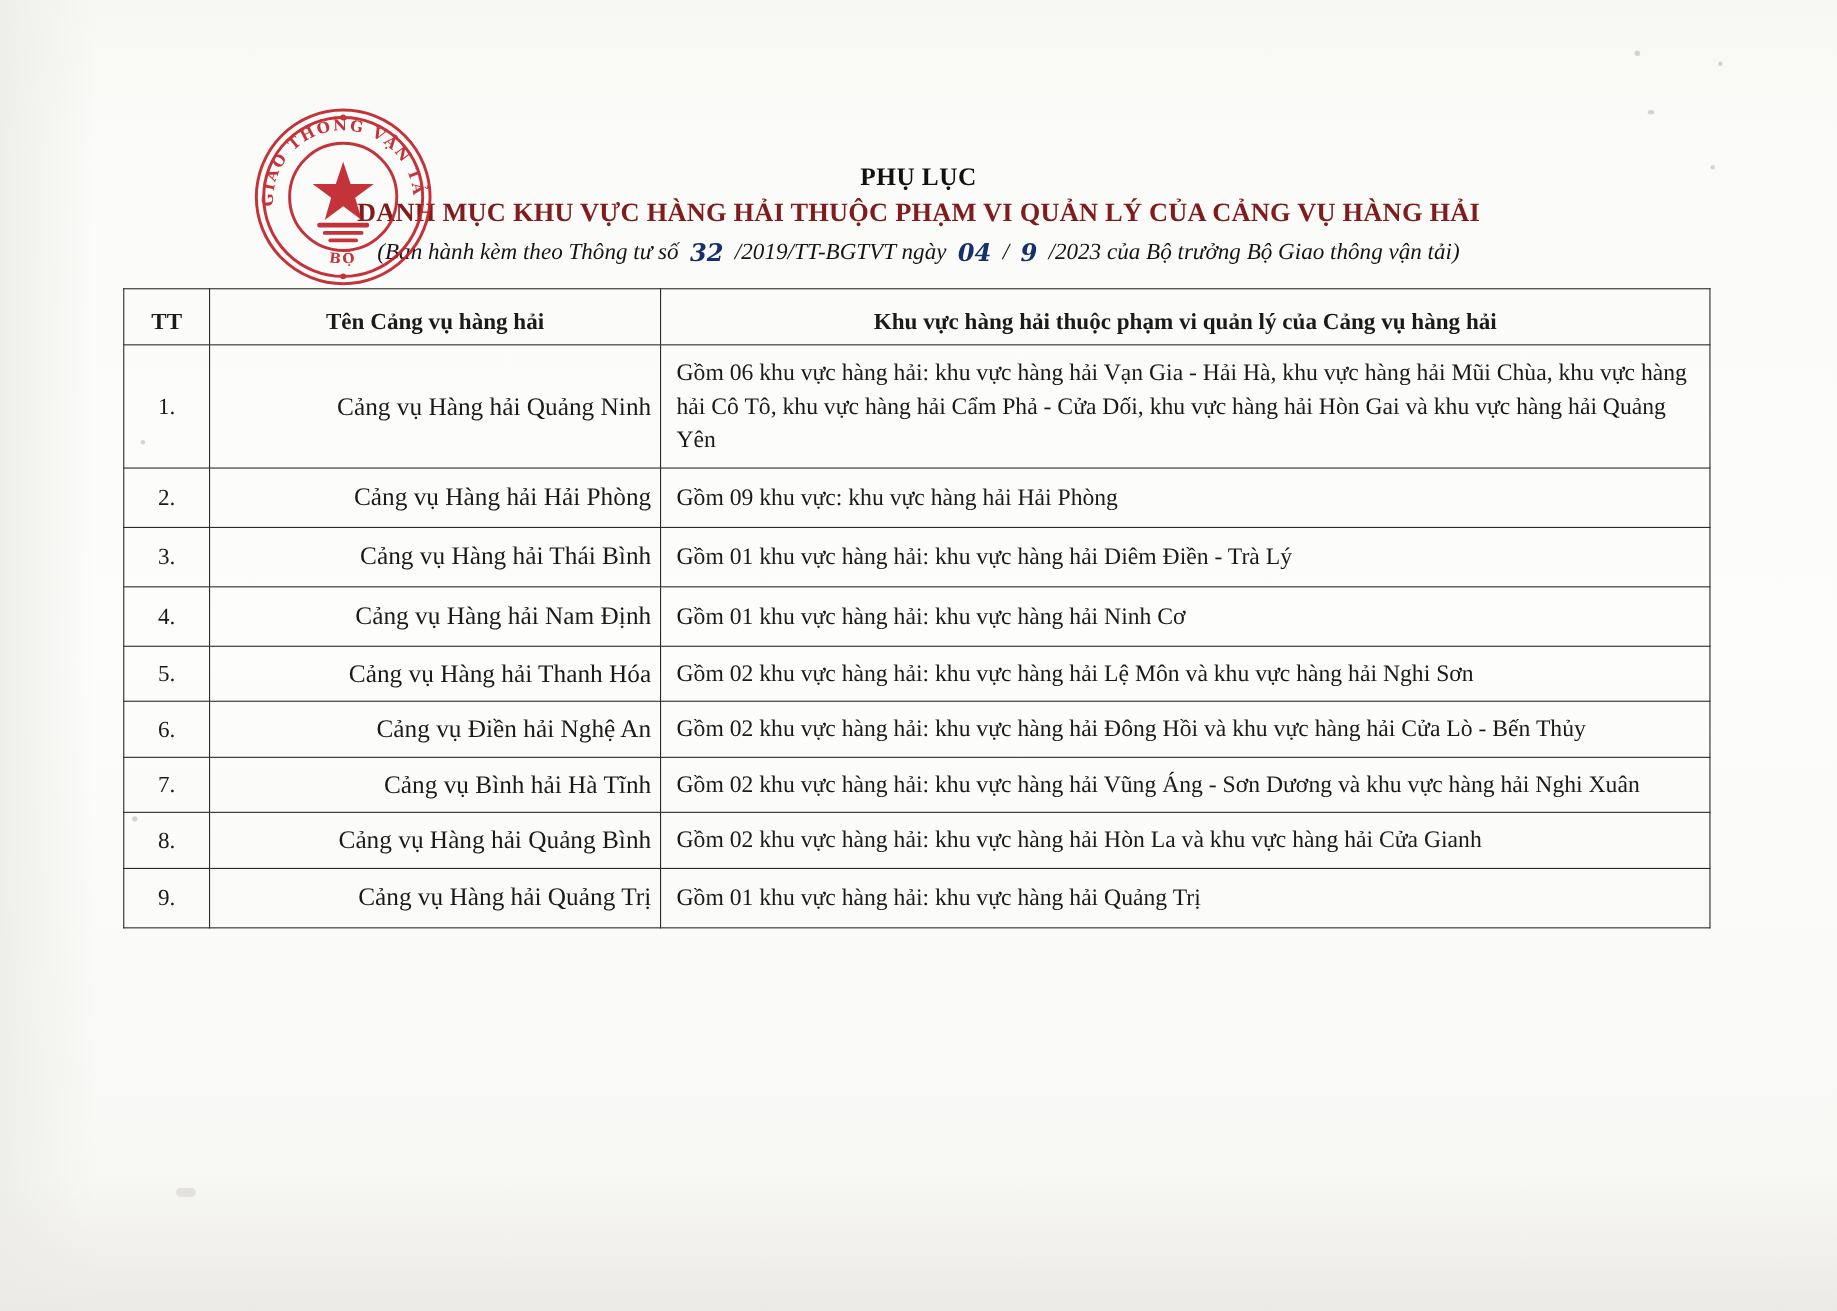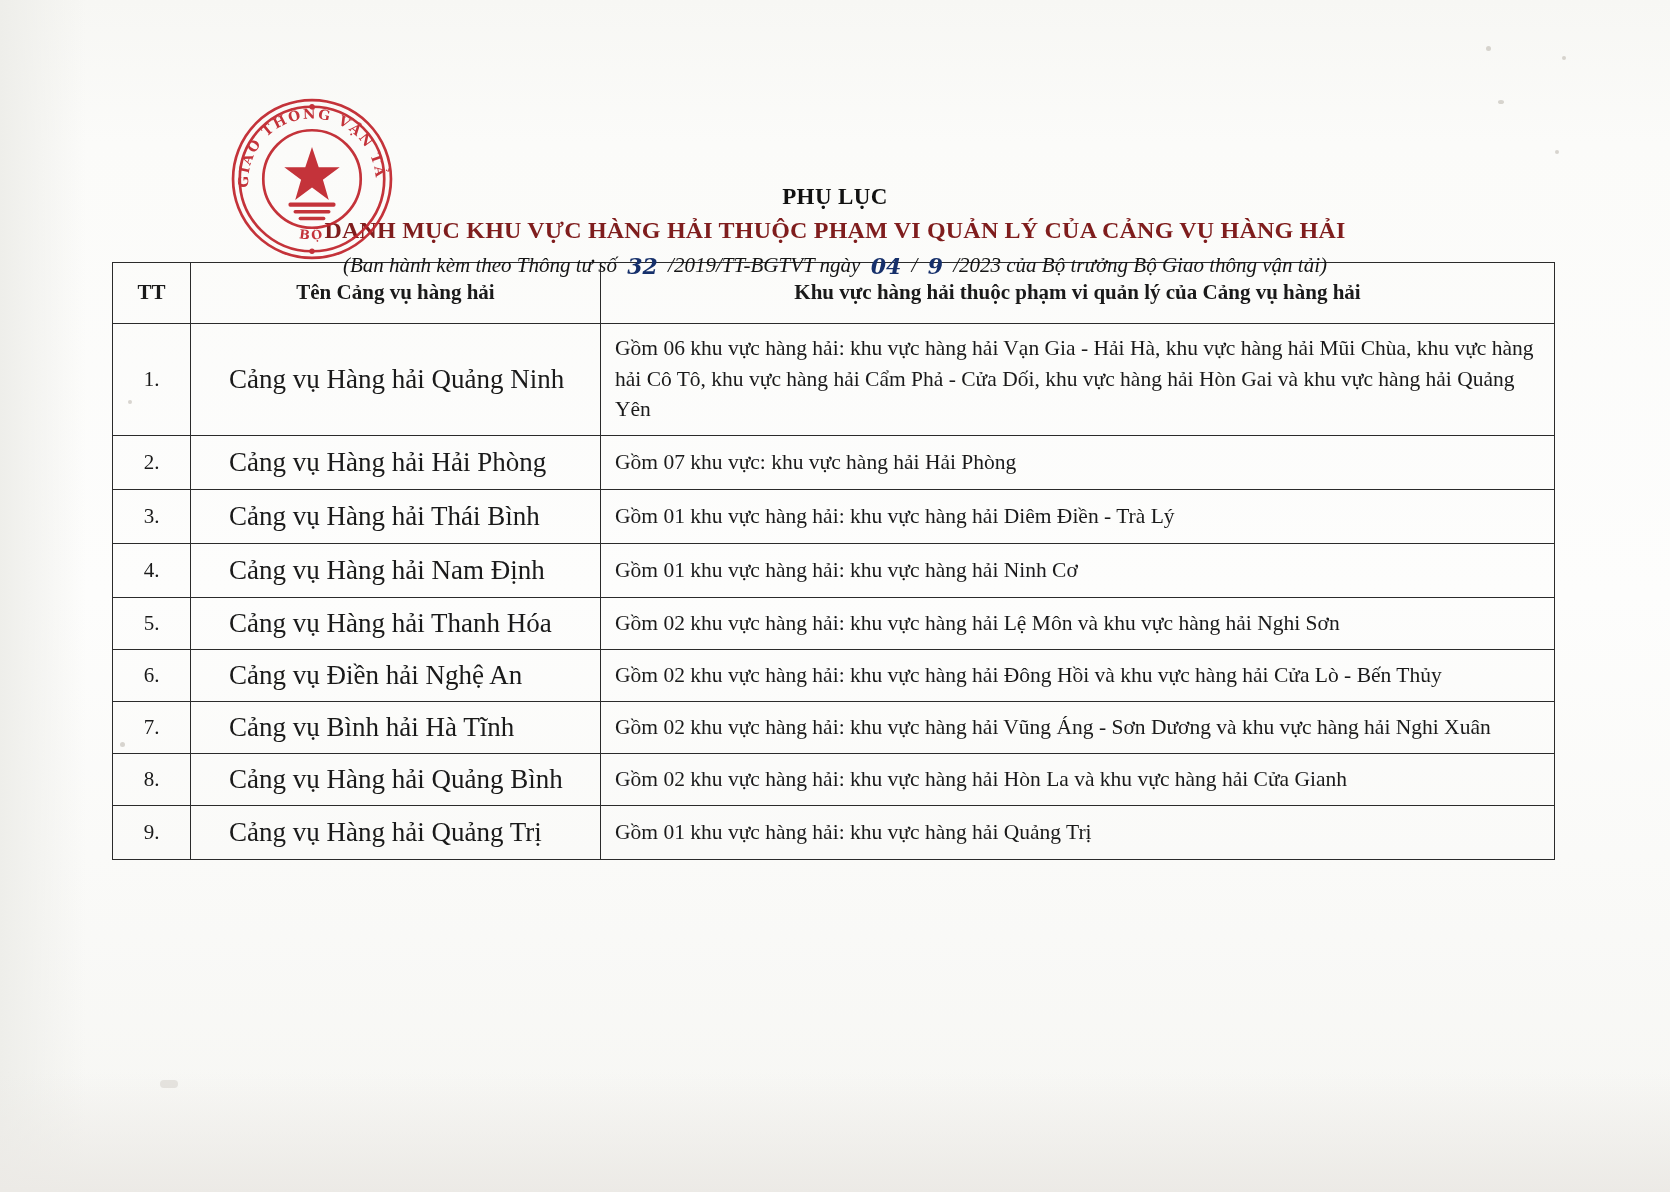--- a/index.html
+++ b/index.html
@@ -61,21 +61,20 @@
     top: 148px;
     width: 1450px;
     text-align: center;
     z-index: 4;
   }
   .h-phuluc {
     font-size: 23px;
     font-weight: bold;
     letter-spacing: 0.4px;
     color: #111;
-    margin-top: 36px;
   }
   .h-title {
     margin-top: 7px;
     font-size: 24px;
     font-weight: bold;
     letter-spacing: 0.2px;
     color: #7f1d1d;
   }
   .h-sub {
     margin-top: 7px;
@@ -109,41 +108,42 @@
   }
   table.main th, table.main td {
     border: 1.6px solid #2b2b2b;
     vertical-align: middle;
   }
   col.c-tt    { width: 78px; }
   col.c-name  { width: 410px; }
   col.c-area  { width: 954px; }
 
   thead th {
-    padding: 16px 8px 18px 8px;
+    padding: 16px 8px 8px 8px;
     font-size: 21px;
     font-weight: bold;
     text-align: center;
     line-height: 1.25;
   }
   thead th.th-area {
     text-align: center;
     padding-left: 18px;
     padding-right: 18px;
   }
 
   tbody td.td-tt {
     text-align: center;
     font-size: 21px;
     padding: 6px 4px;
   }
   tbody td.td-name {
-    font-size: 27px;
-    padding: 8px 8px 8px 38px;
+    font-size: 23px;
+    padding: 8px 8px 8px 10px;
     line-height: 1.3;
+    text-align: right;
   }
   tbody td.td-area {
     font-size: 21.5px;
     padding: 9px 14px 10px 14px;
     line-height: 1.42;
     text-align: left;
   }
   tbody tr.tall td { height: 34px; }
 
   
@@ -226,21 +226,21 @@
       </thead>
       <tbody>
         <tr>
           <td class="td-tt">1.</td>
           <td class="td-name">Cảng vụ Hàng hải Quảng Ninh</td>
           <td class="td-area">Gồm 06 khu vực hàng hải: khu vực hàng hải Vạn Gia - Hải Hà, khu vực hàng hải Mũi Chùa, khu vực hàng hải Cô Tô, khu vực hàng hải Cẩm Phả - Cửa Dối, khu vực hàng hải Hòn Gai và khu vực hàng hải Quảng Yên</td>
         </tr>
         <tr class="tall">
           <td class="td-tt">2.</td>
           <td class="td-name">Cảng vụ Hàng hải Hải Phòng</td>
-          <td class="td-area">Gồm 07 khu vực: khu vực hàng hải Hải Phòng</td>
+          <td class="td-area">Gồm 09 khu vực: khu vực hàng hải Hải Phòng</td>
         </tr>
         <tr class="tall">
           <td class="td-tt">3.</td>
           <td class="td-name">Cảng vụ Hàng hải Thái Bình</td>
           <td class="td-area">Gồm 01 khu vực hàng hải: khu vực hàng hải Diêm Điền - Trà Lý</td>
         </tr>
         <tr class="tall">
           <td class="td-tt">4.</td>
           <td class="td-name">Cảng vụ Hàng hải Nam Định</td>
           <td class="td-area">Gồm 01 khu vực hàng hải: khu vực hàng hải Ninh Cơ</td>

